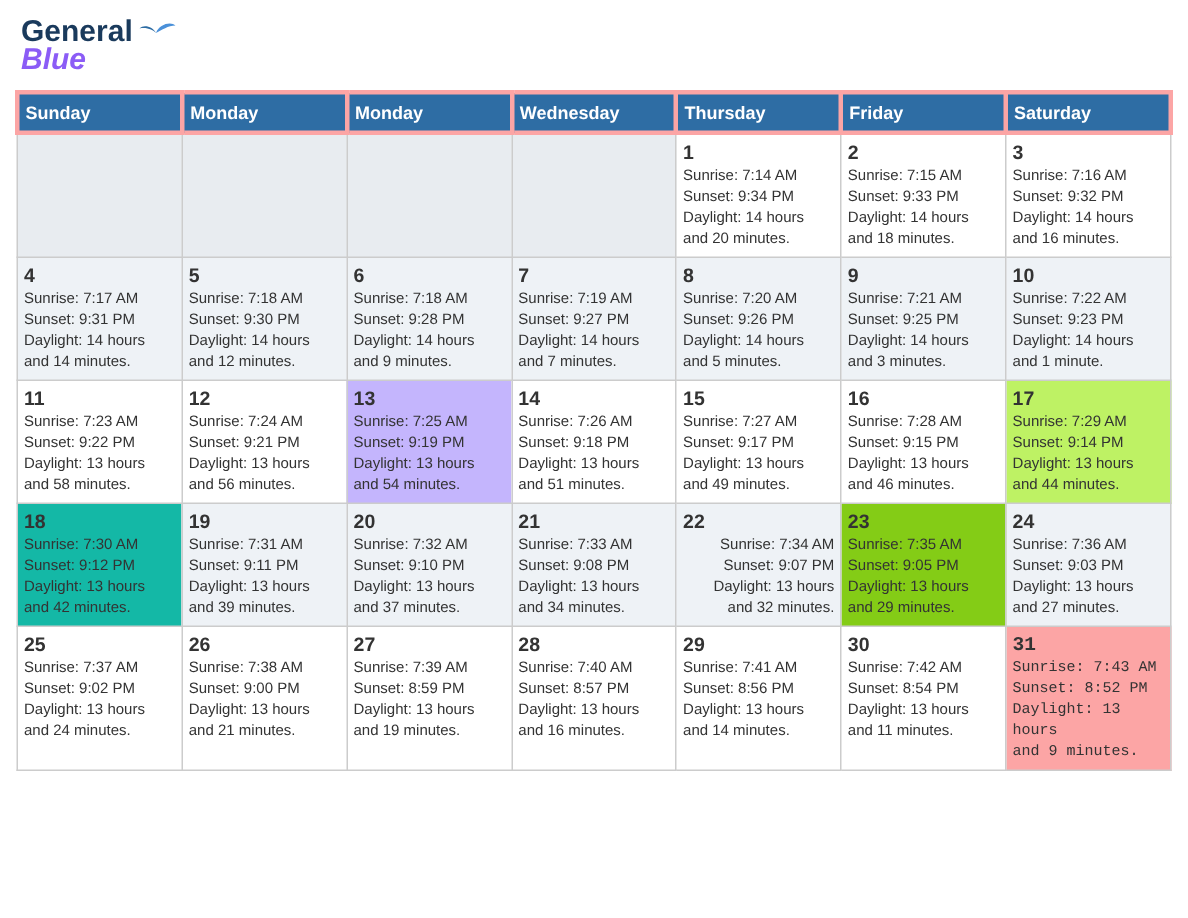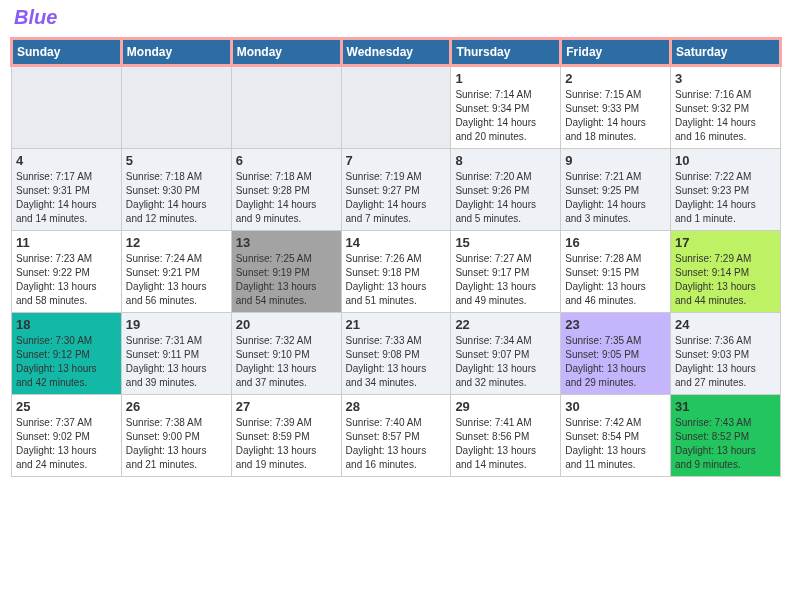--- a/index.html
+++ b/index.html
@@ -76,20 +76,27 @@
     }
     .empty-cell {
       background-color: #e8ecf0 !important;
     }
   </style>
 </head>
 <body>
 
 <div class="header">
   <div class="logo">
+    <div style="display:flex;align-items:center;gap:2px;">
+      <span style="font-size:20px;font-weight:bold;color:#1a3a5c;">General</span>
+      <svg width="28" height="20" viewBox="0 0 28 20">
+        <path d="M14 10 C16 4, 24 2, 27 5 C22 5, 18 8, 14 10 Z" fill="#4a90d9"></path>
+        <path d="M14 10 C12 6, 6 4, 3 7 C8 6, 12 8, 14 10 Z" fill="#2e6da4"></path>
+      </svg>
+    </div>
     <span style="font-size:20px;font-weight:bold;color:#8b5cf6;margin-top:-4px;font-style:italic;">Blue</span>
   </div>
   <div class="title-section">
     <div class="month-title"></div>
     <div class="subtitle"></div>
   </div>
 </div>
 
 <table class="calendar">
   <thead>
@@ -190,21 +197,21 @@
 Daylight: 13 hours
 and 58 minutes.</div>
         </td>
         <td style="background-color: rgb(255, 255, 255);">
           <span class="day-number">12</span>
           <div class="day-info" style="white-space: pre-line;">Sunrise: 7:24 AM
 Sunset: 9:21 PM
 Daylight: 13 hours
 and 56 minutes.</div>
         </td>
-        <td style="background-color: #a3a3a3;">
+        <td style="background-color: #c4b5fd;">
           <span class="day-number">13</span>
           <div class="day-info" style="white-space: pre-line;">Sunrise: 7:25 AM
 Sunset: 9:19 PM
 Daylight: 13 hours
 and 54 minutes.</div>
         </td>
         <td style="background-color: rgb(255, 255, 255);">
           <span class="day-number">14</span>
           <div class="day-info" style="white-space: pre-line;">Sunrise: 7:26 AM
 Sunset: 9:18 PM
@@ -257,26 +264,26 @@
         </td>
         <td style="background-color: rgb(238, 242, 246);">
           <span class="day-number">21</span>
           <div class="day-info" style="white-space: pre-line;">Sunrise: 7:33 AM
 Sunset: 9:08 PM
 Daylight: 13 hours
 and 34 minutes.</div>
         </td>
         <td style="background-color: rgb(238, 242, 246);">
           <span class="day-number">22</span>
-          <div class="day-info" style="white-space: pre-line;">Sunrise: 7:34 AM
+          <div class="day-info" style="white-space: pre-line; text-align: right;">Sunrise: 7:34 AM
 Sunset: 9:07 PM
 Daylight: 13 hours
 and 32 minutes.</div>
         </td>
-        <td style="background-color: #c4b5fd;">
+        <td style="background-color: #84cc16;">
           <span class="day-number">23</span>
           <div class="day-info" style="white-space: pre-line;">Sunrise: 7:35 AM
 Sunset: 9:05 PM
 Daylight: 13 hours
 and 29 minutes.</div>
         </td>
         <td style="background-color: rgb(238, 242, 246);">
           <span class="day-number">24</span>
           <div class="day-info" style="white-space: pre-line;">Sunrise: 7:36 AM
 Sunset: 9:03 PM
@@ -320,21 +327,21 @@
 Daylight: 13 hours
 and 14 minutes.</div>
         </td>
         <td style="background-color: rgb(255, 255, 255);">
           <span class="day-number">30</span>
           <div class="day-info" style="white-space: pre-line;">Sunrise: 7:42 AM
 Sunset: 8:54 PM
 Daylight: 13 hours
 and 11 minutes.</div>
         </td>
-        <td style="background-color: #22c55e;">
+        <td style="background-color: #fca5a5; font-family: Liberation Mono, monospace;">
           <span class="day-number">31</span>
           <div class="day-info" style="white-space: pre-line;">Sunrise: 7:43 AM
 Sunset: 8:52 PM
 Daylight: 13 hours
 and 9 minutes.</div>
         </td>
       </tr>
     </tbody>
 </table>
 

